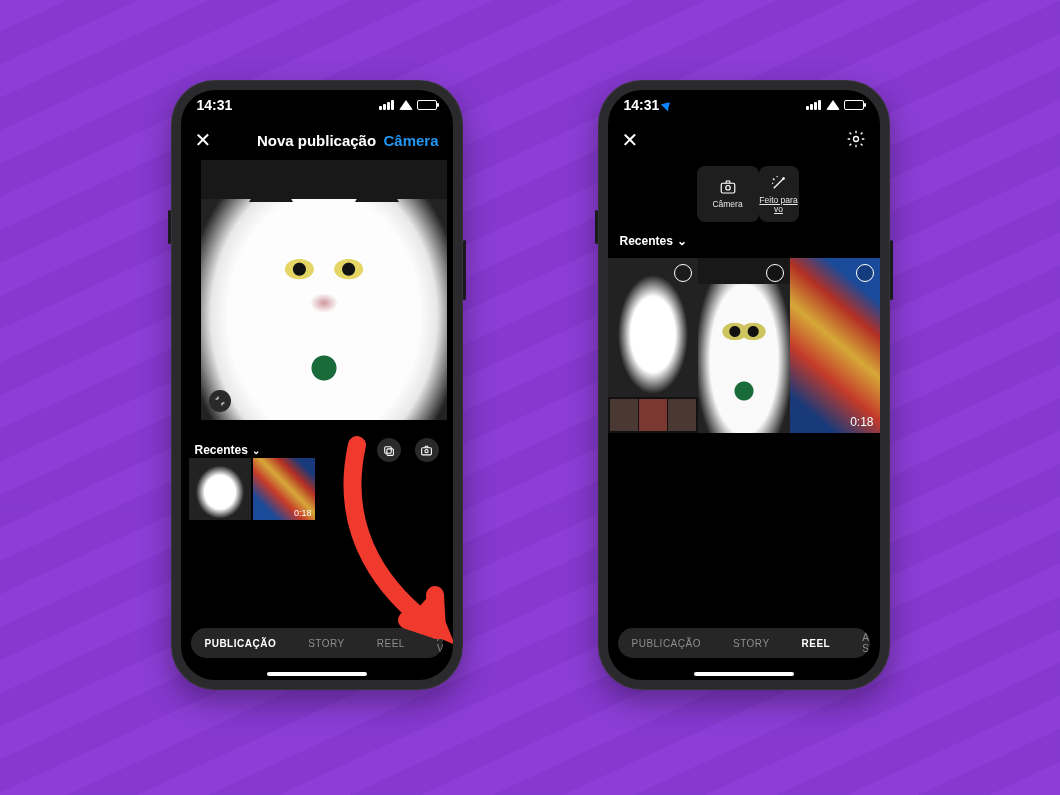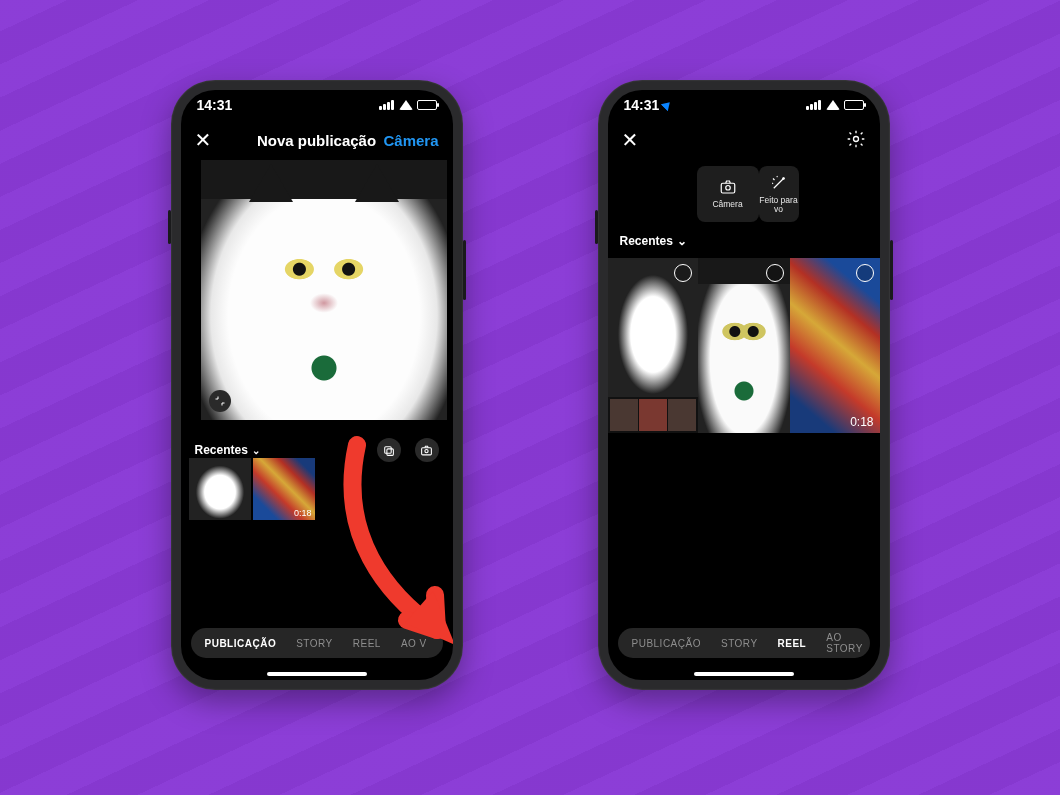--- a/index.html
+++ b/index.html
@@ -198,21 +198,21 @@
   }
   .mode-bar {
     position:absolute;
     bottom:22px;
     left:10px; right:10px;
     height:30px;
     background:#262626;
     border-radius:16px;
     display:flex; align-items:center;
     padding:0 14px;
-    gap:20px;
+    gap:32px;
     font-size:10px;
     letter-spacing:.5px;
     color:#8e8e8e;
     overflow:hidden;
   }
   .mode-bar .active { color:#fff; font-weight:600; }
   
   .arrow {
     position:absolute;
     left:54%; top:345px;
@@ -234,21 +234,21 @@
     border-radius:8px;
     display:flex; flex-direction:column; align-items:center; justify-content:center;
     gap:4px;
     font-size:8.5px;
     color:#e8e8e8;
     text-align:center;
     line-height:1.1;
     flex-shrink:0;
   }
   .tile svg{width:18px;height:18px;stroke:#fff;fill:none;stroke-width:1.6;}
-  .tile.cut{ width:40px; }
+  .tile.cut{ width:40px;text-decoration:underline; }
   .recents2 {
     position:absolute;
     top:144px; left:12px;
     font-size:12px; font-weight:600;
     display:flex; align-items:center; gap:4px;
   }
   .grid2 {
     position:absolute;
     top:168px; left:0; right:0;
     height:175px;

